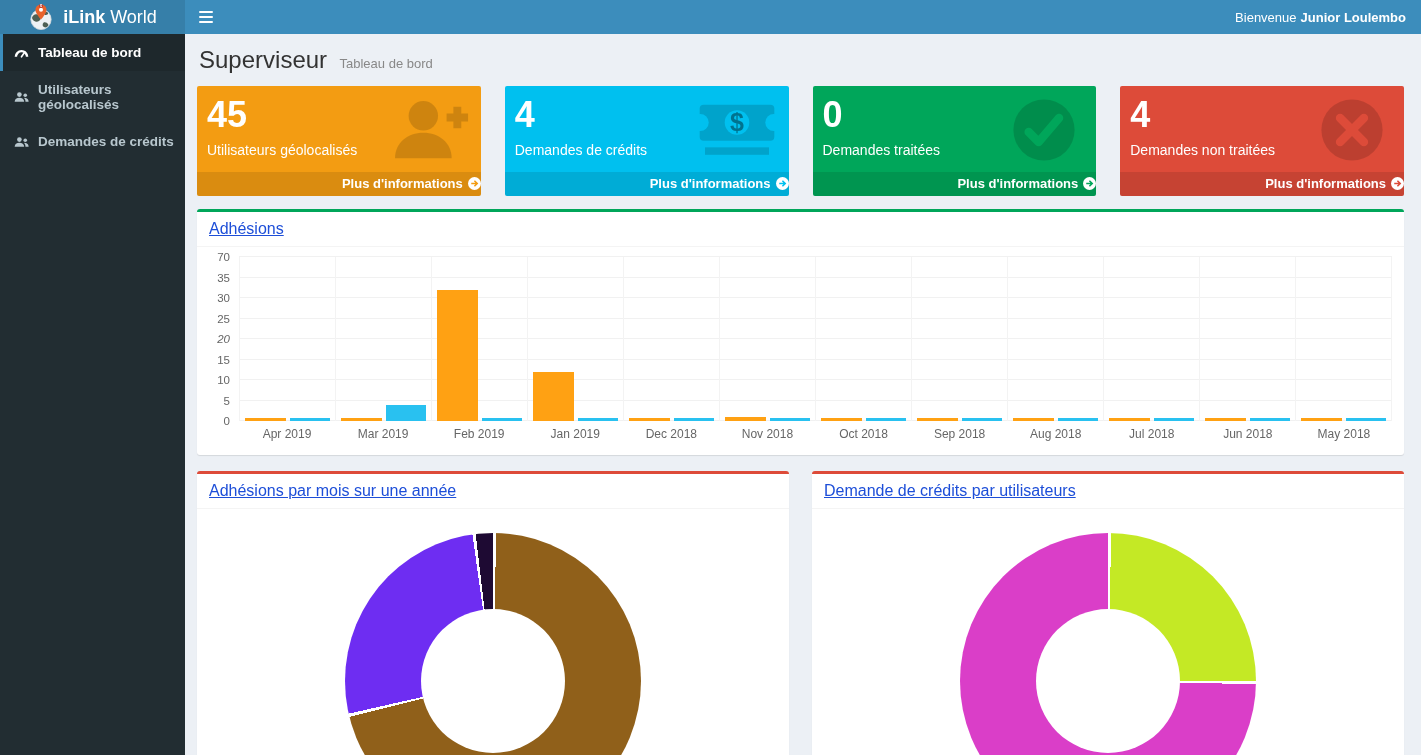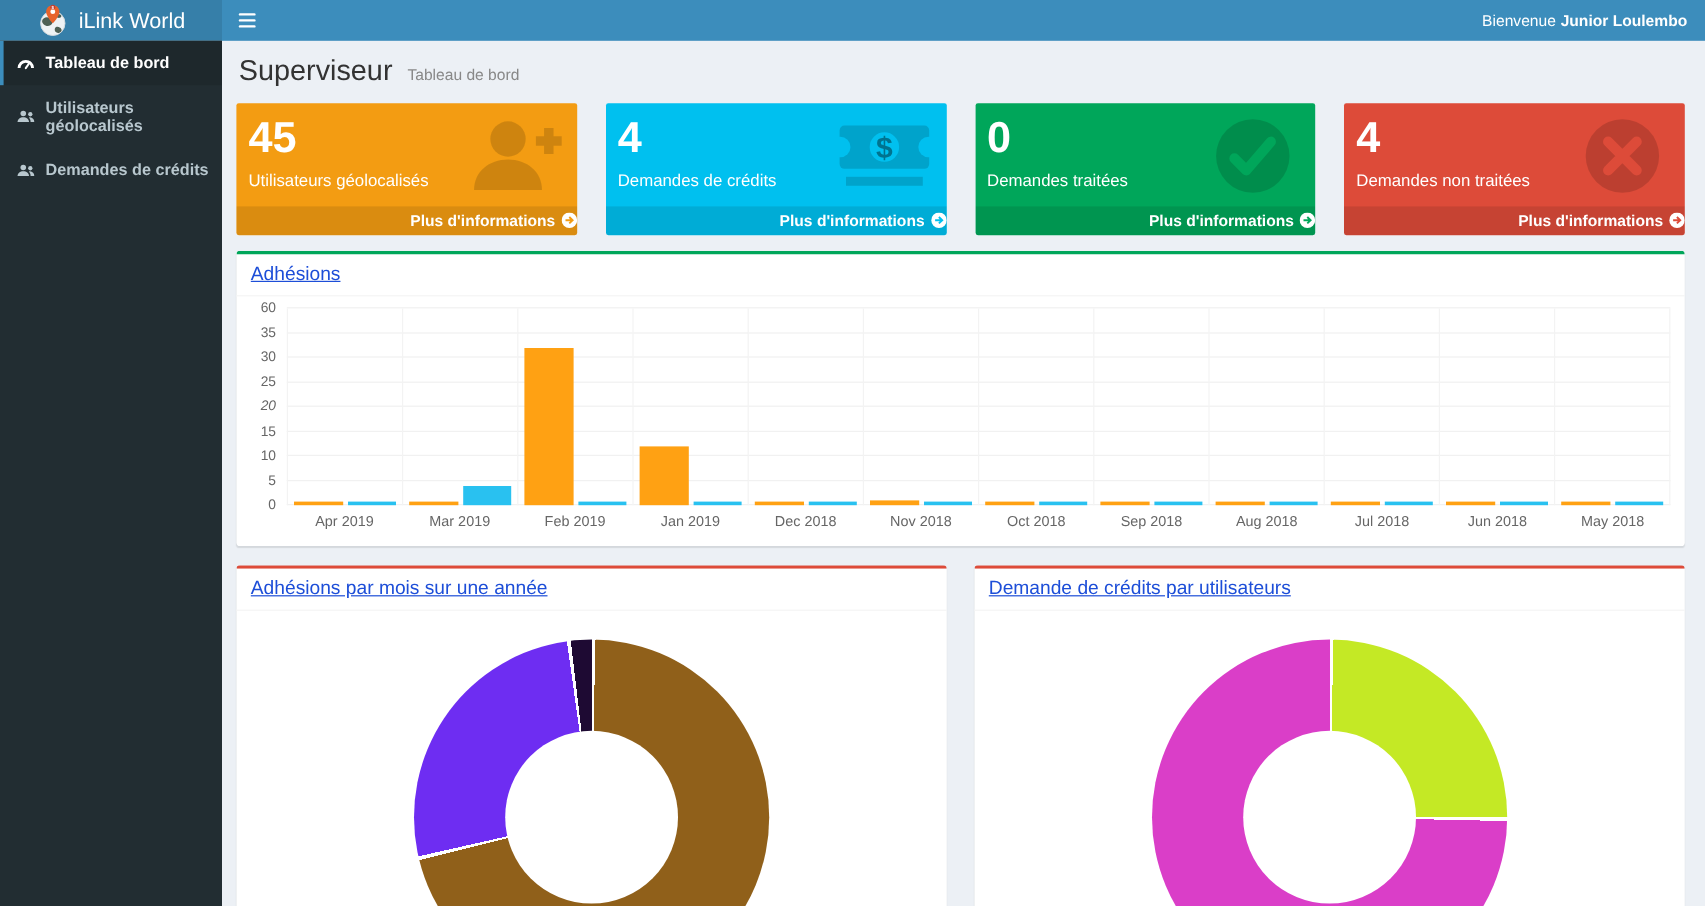--- a/index.html
+++ b/index.html
@@ -10,21 +10,21 @@
     background:#ecf0f5; -webkit-font-smoothing:antialiased;
   }
 
   
   header.topbar { display:flex; height:34px; }
   .logo {
     width:185px; background:#367fa9; color:#fff;
     display:flex; align-items:center; justify-content:center; gap:9px;
     font-size:18px; cursor:pointer;
   }
-  .logo .brand-bold { font-weight:normal;text-align:center; }
+  .logo .brand-bold { font-weight:bold;text-align:center; }
   .logo svg { width:26px; height:28px; }
   .navbar {
     flex:1; background:#3c8dbc; display:flex; align-items:center;
     justify-content:space-between;
   }
   .hamburger { padding:0 14px; cursor:pointer; }
   .hamburger span { display:block; width:14px; height:2px; background:#fff; margin:3px 0; border-radius:1px; }
   .welcome { color:#fff; font-size:13px; padding:0 15px; cursor:pointer; }
   .welcome b { margin-left:4px; }
 
@@ -257,21 +257,21 @@
         <div class="bar-chart">
           <div class="y-axis" id="yAxis">
               <div class="ylabel" style="bottom: 0%;">0</div>
               <div class="ylabel" style="bottom: 12.5%;">5</div>
               <div class="ylabel" style="bottom: 25%;">10</div>
               <div class="ylabel" style="bottom: 37.5%;">15</div>
               <div class="ylabel" style="bottom: 50%; font-style: italic;">20</div>
               <div class="ylabel" style="bottom: 62.5%;">25</div>
               <div class="ylabel" style="bottom: 75%;">30</div>
               <div class="ylabel" style="bottom: 87.5%;">35</div>
-              <div class="ylabel" style="bottom: 100%;">60</div>
+              <div class="ylabel" style="bottom: 100%;">70</div>
             </div>
           <div class="plot-col">
             <div class="plot" id="plot">
               <div class="hgrid" style="bottom: 0%;"></div>
                 <div class="hgrid" style="bottom: 12.5%;"></div>
                 <div class="hgrid" style="bottom: 25%;"></div>
                 <div class="hgrid" style="bottom: 37.5%;"></div>
                 <div class="hgrid" style="bottom: 50%;"></div>
                 <div class="hgrid" style="bottom: 62.5%;"></div>
                 <div class="hgrid" style="bottom: 75%;"></div>

